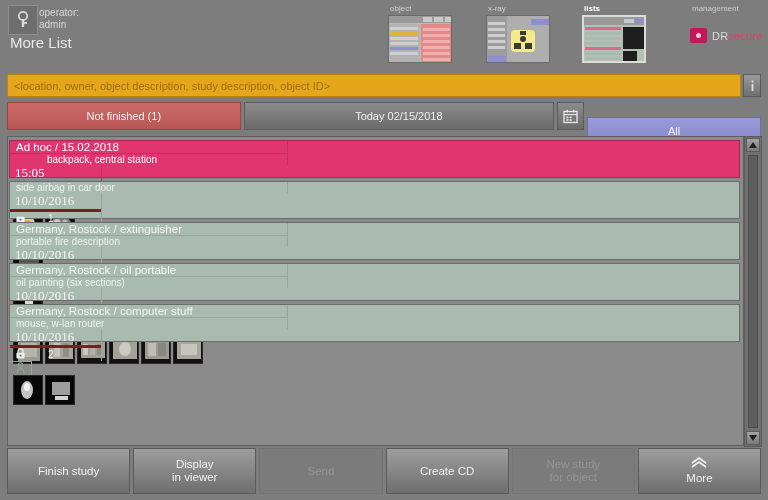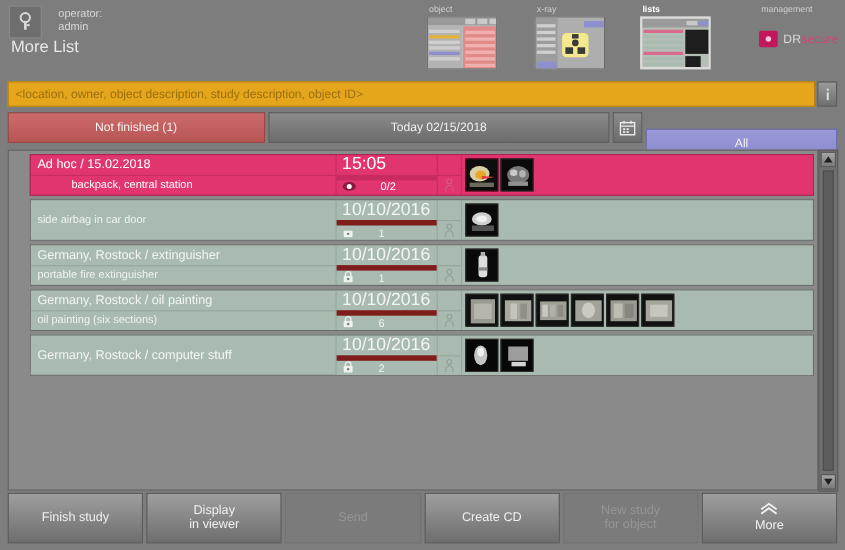--- a/index.html
+++ b/index.html
@@ -25,21 +25,21 @@
     left: 0; top: 0;
     width: 768px; height: 68px;
     background: #7d7d7d;
   }
 
   .operator-block {
     position: absolute;
     left: 8px; top: 5px;
     display: flex;
     align-items: flex-start;
-    gap: 15px;
+    gap: 1px;
   }
   .operator-icon {
     width: 30px; height: 30px;
     background: #6e6e6e;
     border: 1px solid #8d8d8d;
     display: flex; align-items: center; justify-content: center;
   }
   .operator-text {
     font-size: 10px;
     color: #d8d8d8;
@@ -182,25 +182,26 @@
   .list-area {
     position: absolute;
     left: 7px; top: 136px;
     width: 737px; height: 310px;
     background: #8a8a8a;
     border: 1px solid #5f5f5f;
     overflow: hidden;
   }
   .study-row {
     position: relative;
-    margin: 3px 3px 0 19px;
+    margin: 3px 3px 0 1px;
     height: 38px;
     border: 1px solid #6c6c6c;
     display: flex;
     background: #a9bbb0;
+    flex-direction: column;
   }
   .study-row.selected {
     background: #e0356f;
     border-color: #b2days;
     border-color: #aa2455;
   }
   .row-textcol {
     width: 278px;
     border-right: 1px solid #93a79b;
     display: flex; flex-direction: column;
@@ -230,23 +231,24 @@
   .row-metacol {
     width: 92px;
     border-right: 1px solid #93a79b;
     display: flex; flex-direction: column;
   }
   .study-row.selected .row-metacol { border-right-color: #c72b62; }
   .row-date {
     flex: 1;
     display: flex; align-items: center;
     padding-left: 5px;
-    font-size: 16px;
+    font-size: 13px;
     color: #f2f5f3;
-    border-bottom: 5px solid #7f1d1d;
+    border-bottom: 3px solid #7f1d1d;
+    font-family: Liberation Serif, serif;
   }
   .study-row.selected .row-date { color: #ffffff; border-bottom-color: #c72b62; }
   .row-count {
     flex: 1;
     display: flex; align-items: center;
     padding-left: 5px;
     gap: 22px;
     font-size: 10px;
     color: #f2f5f3;
   }
@@ -564,21 +566,21 @@
             <ellipse cx="14" cy="13" rx="5" ry="3" fill="#f2f2f2"></ellipse>
             <rect x="5" y="19" width="20" height="5" fill="#565656"></rect>
           </svg>
         </div>
       </div>
     </div>
 
     <div class="study-row">
       <div class="row-textcol">
         <div class="row-title">Germany, Rostock / extinguisher</div>
-        <div class="row-subtitle">portable fire extinguisher</div>
+        <div class="row-subtitle">portable fire description</div>
       </div>
       <div class="row-metacol">
         <div class="row-date">10/10/2016</div>
         <div class="row-count">
           <span>
             <svg width="11" height="11" viewBox="0 0 11 11">
               <path d="M3 5 V3.4 A2.5 2.5 0 0 1 8 3.4 V5" fill="none" stroke="#eef2ef" stroke-width="1.2"></path>
               <rect x="1.4" y="4.8" width="8.2" height="5.8" rx="1" fill="#eef2ef"></rect>
               <circle cx="5.5" cy="7.6" r="1.1" fill="#6d8076"></circle>
             </svg>
@@ -602,21 +604,21 @@
             <rect x="11" y="5" width="8" height="20" rx="3" fill="#dcdcdc"></rect>
             <rect x="13" y="2" width="4" height="4" fill="#b0b0b0"></rect>
             <rect x="11" y="16" width="8" height="3" fill="#8a8a8a"></rect>
           </svg>
         </div>
       </div>
     </div>
 
     <div class="study-row">
       <div class="row-textcol">
-        <div class="row-title">Germany, Rostock / oil painting</div>
+        <div class="row-title">Germany, Rostock / oil portable</div>
         <div class="row-subtitle">oil painting (six sections)</div>
       </div>
       <div class="row-metacol">
         <div class="row-date">10/10/2016</div>
         <div class="row-count">
           <span>
             <svg width="11" height="11" viewBox="0 0 11 11">
               <path d="M3 5 V3.4 A2.5 2.5 0 0 1 8 3.4 V5" fill="none" stroke="#eef2ef" stroke-width="1.2"></path>
               <rect x="1.4" y="4.8" width="8.2" height="5.8" rx="1" fill="#eef2ef"></rect>
               <circle cx="5.5" cy="7.6" r="1.1" fill="#6d8076"></circle>
@@ -680,20 +682,21 @@
               <rect x="3" y="5" width="24" height="19" fill="#a6a69c"></rect>
               <rect x="7" y="9" width="16" height="11" fill="#c6c6bc"></rect>
             </svg>
         </div>
       </div>
     </div>
 
     <div class="study-row">
       <div class="row-textcol">
         <div class="row-title">Germany, Rostock / computer stuff</div>
+        <div class="row-subtitle">mouse, w-lan router</div>
       </div>
       <div class="row-metacol">
         <div class="row-date">10/10/2016</div>
         <div class="row-count">
           <span>
             <svg width="11" height="11" viewBox="0 0 11 11">
               <path d="M3 5 V3.4 A2.5 2.5 0 0 1 8 3.4 V5" fill="none" stroke="#eef2ef" stroke-width="1.2"></path>
               <rect x="1.4" y="4.8" width="8.2" height="5.8" rx="1" fill="#eef2ef"></rect>
               <circle cx="5.5" cy="7.6" r="1.1" fill="#6d8076"></circle>
             </svg>

